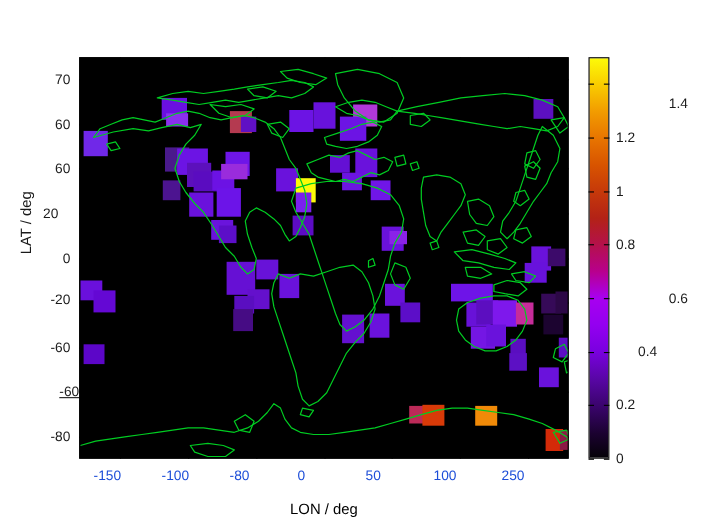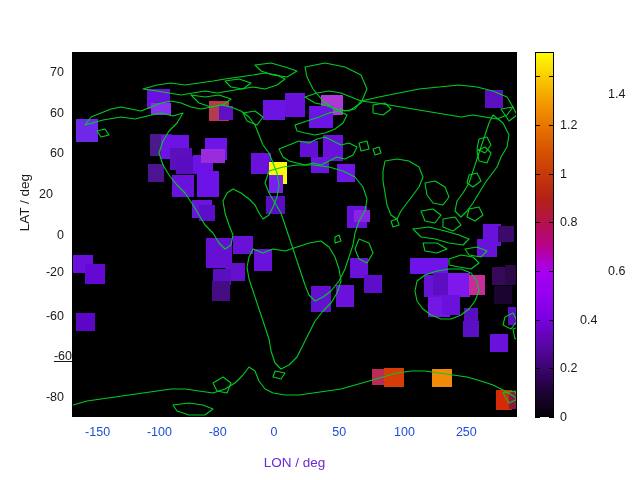--- a/index.html
+++ b/index.html
@@ -34,21 +34,21 @@
     position:absolute;text-align:left;font-size:12.5px;color:#1d4ed8;
     width:48px;line-height:12px;
   }
   .ylabel{
     position:absolute;left:-24px;top:195px;width:96px;text-align:center;
     font-size:13.5px;color:#1a1a1a;
     transform:rotate(-90deg);transform-origin:50% 50%;
   }
   .xlabel{
     position:absolute;left:72px;top:455px;width:445px;text-align:center;
-    font-size:13.5px;color:#6d28d9;
+    font-size:13.5px;color:#000000;
   }
 
   
   .cbar{
     position:absolute;left:535px;top:52px;width:19px;height:365px;
     border:1px solid #000;box-sizing:border-box;
     background:linear-gradient(to top,
       #050208 0%,
       #1b0230 6%,
       #3c0470 13.3%,

